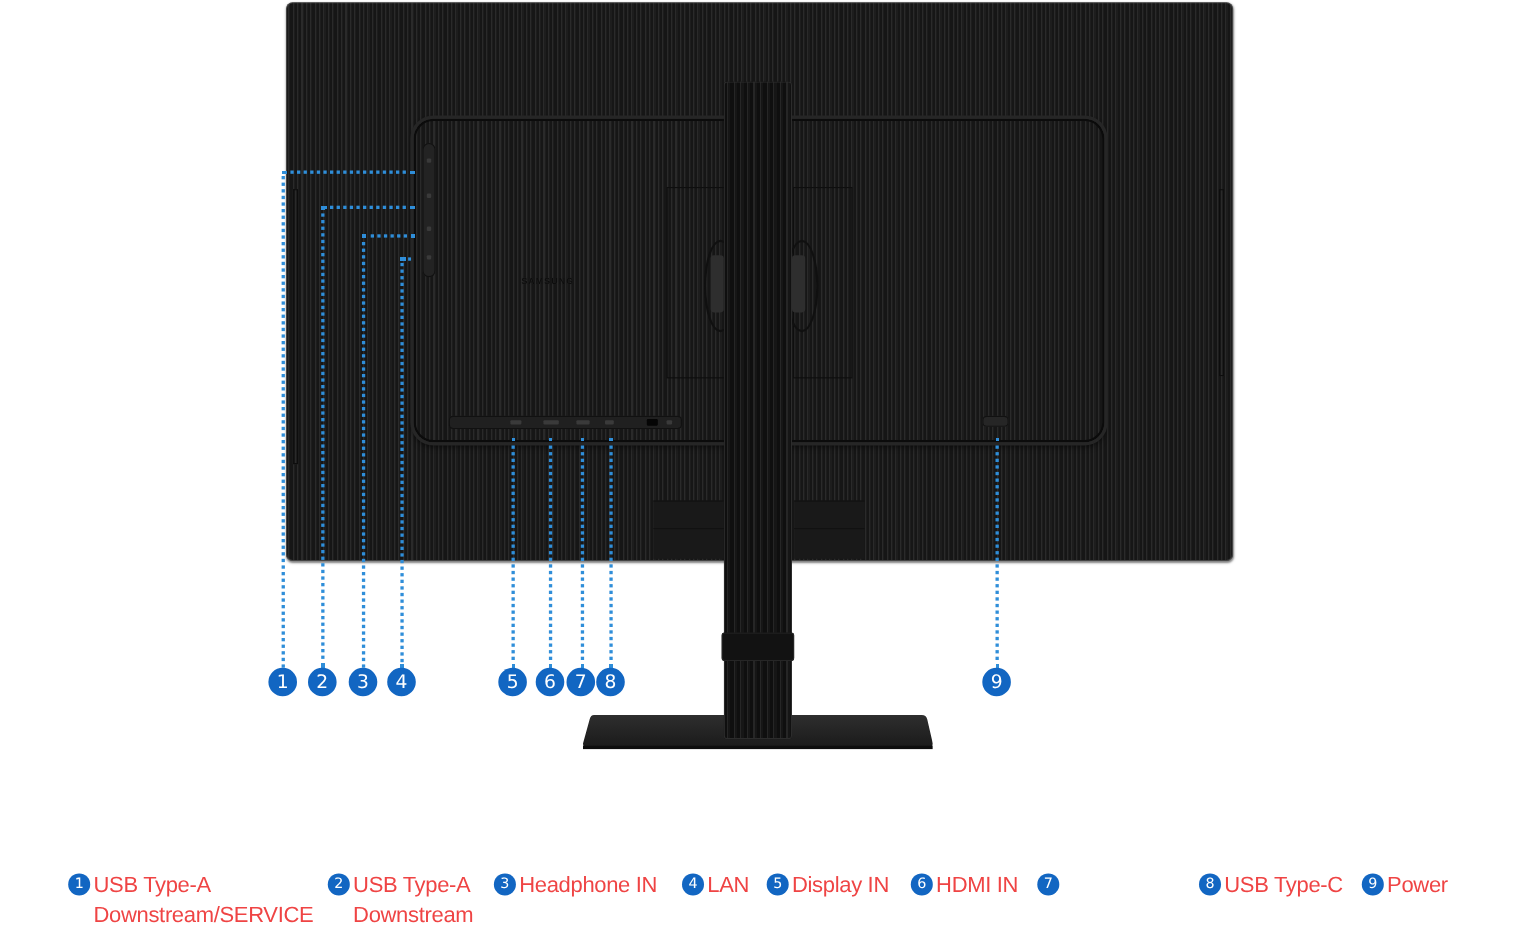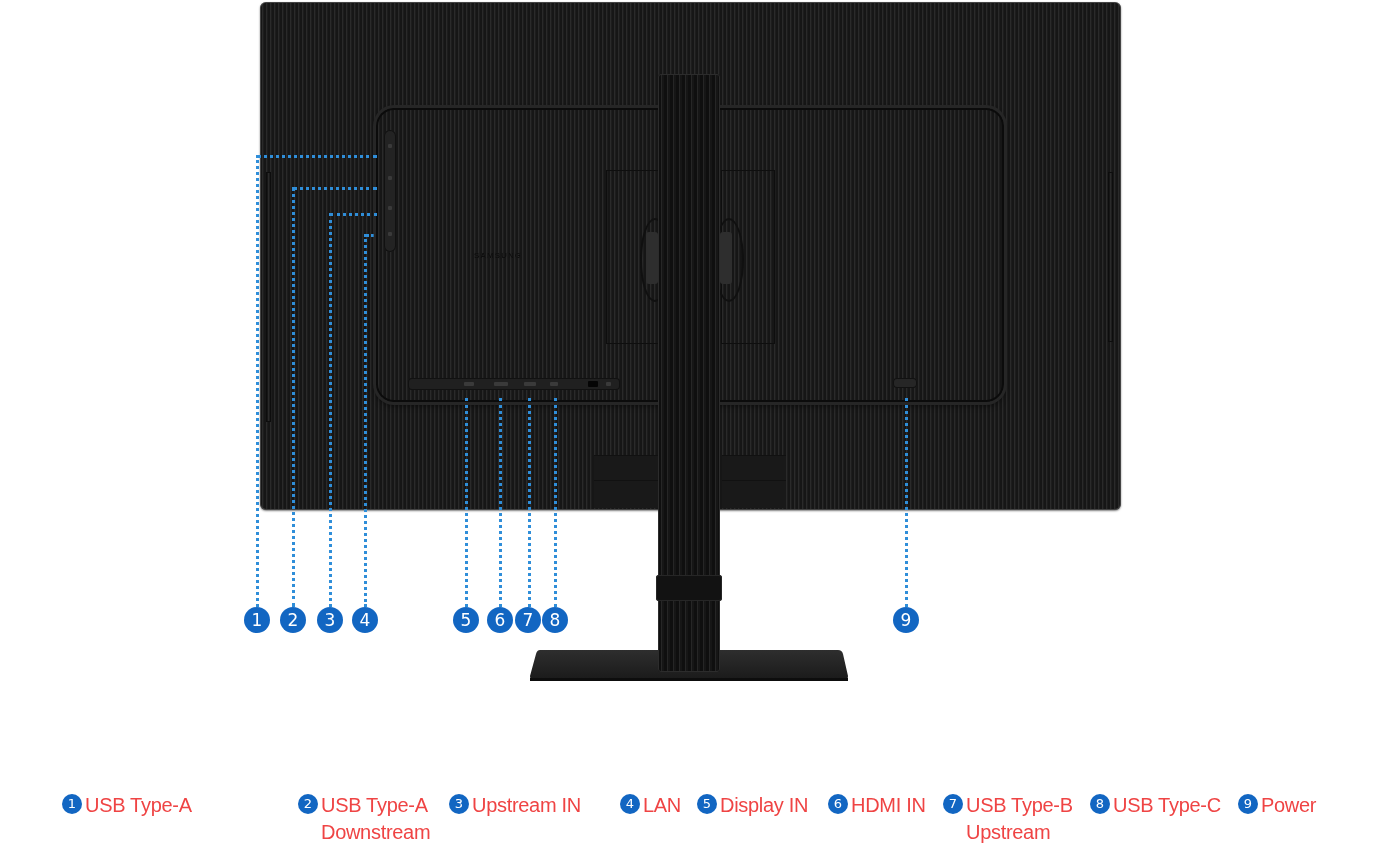--- a/index.html
+++ b/index.html
@@ -135,51 +135,48 @@
 <div class="badge" style="left:453px;top:607px;">5</div>
 <div class="badge" style="left:487px;top:607px;">6</div>
 <div class="badge" style="left:515px;top:607px;">7</div>
 <div class="badge" style="left:542px;top:607px;">8</div>
 <div class="badge" style="left:893px;top:607px;">9</div>
 
 <div class="legend-item" style="left:62px;">
   <span class="legend-badge">1</span>
   <span class="legend-text">
     <span>USB Type-A</span>
+    <span class="line2">Downstream/SERVICE</span>
   </span>
 </div>
 <div class="legend-item" style="left:298px;">
   <span class="legend-badge">2</span>
   <span class="legend-text">
     <span>USB Type-A</span>
     <span class="line2">Downstream</span>
   </span>
 </div>
 <div class="legend-item" style="left:449px;">
   <span class="legend-badge">3</span>
-  <span class="legend-text">Upstream IN</span>
+  <span class="legend-text">Headphone IN</span>
 </div>
 <div class="legend-item" style="left:620px;">
   <span class="legend-badge">4</span>
   <span class="legend-text">LAN</span>
 </div>
 <div class="legend-item" style="left:697px;">
   <span class="legend-badge">5</span>
   <span class="legend-text">Display IN</span>
 </div>
 <div class="legend-item" style="left:828px;">
   <span class="legend-badge">6</span>
   <span class="legend-text">HDMI IN</span>
 </div>
 <div class="legend-item" style="left:943px;">
   <span class="legend-badge">7</span>
-  <span class="legend-text">
-    <span>USB Type-B</span>
-    <span class="line2">Upstream</span>
-  </span>
 </div>
 <div class="legend-item" style="left:1090px;">
   <span class="legend-badge">8</span>
   <span class="legend-text">USB Type-C</span>
 </div>
 <div class="legend-item" style="left:1238px;">
   <span class="legend-badge">9</span>
   <span class="legend-text">Power</span>
 </div>
 

